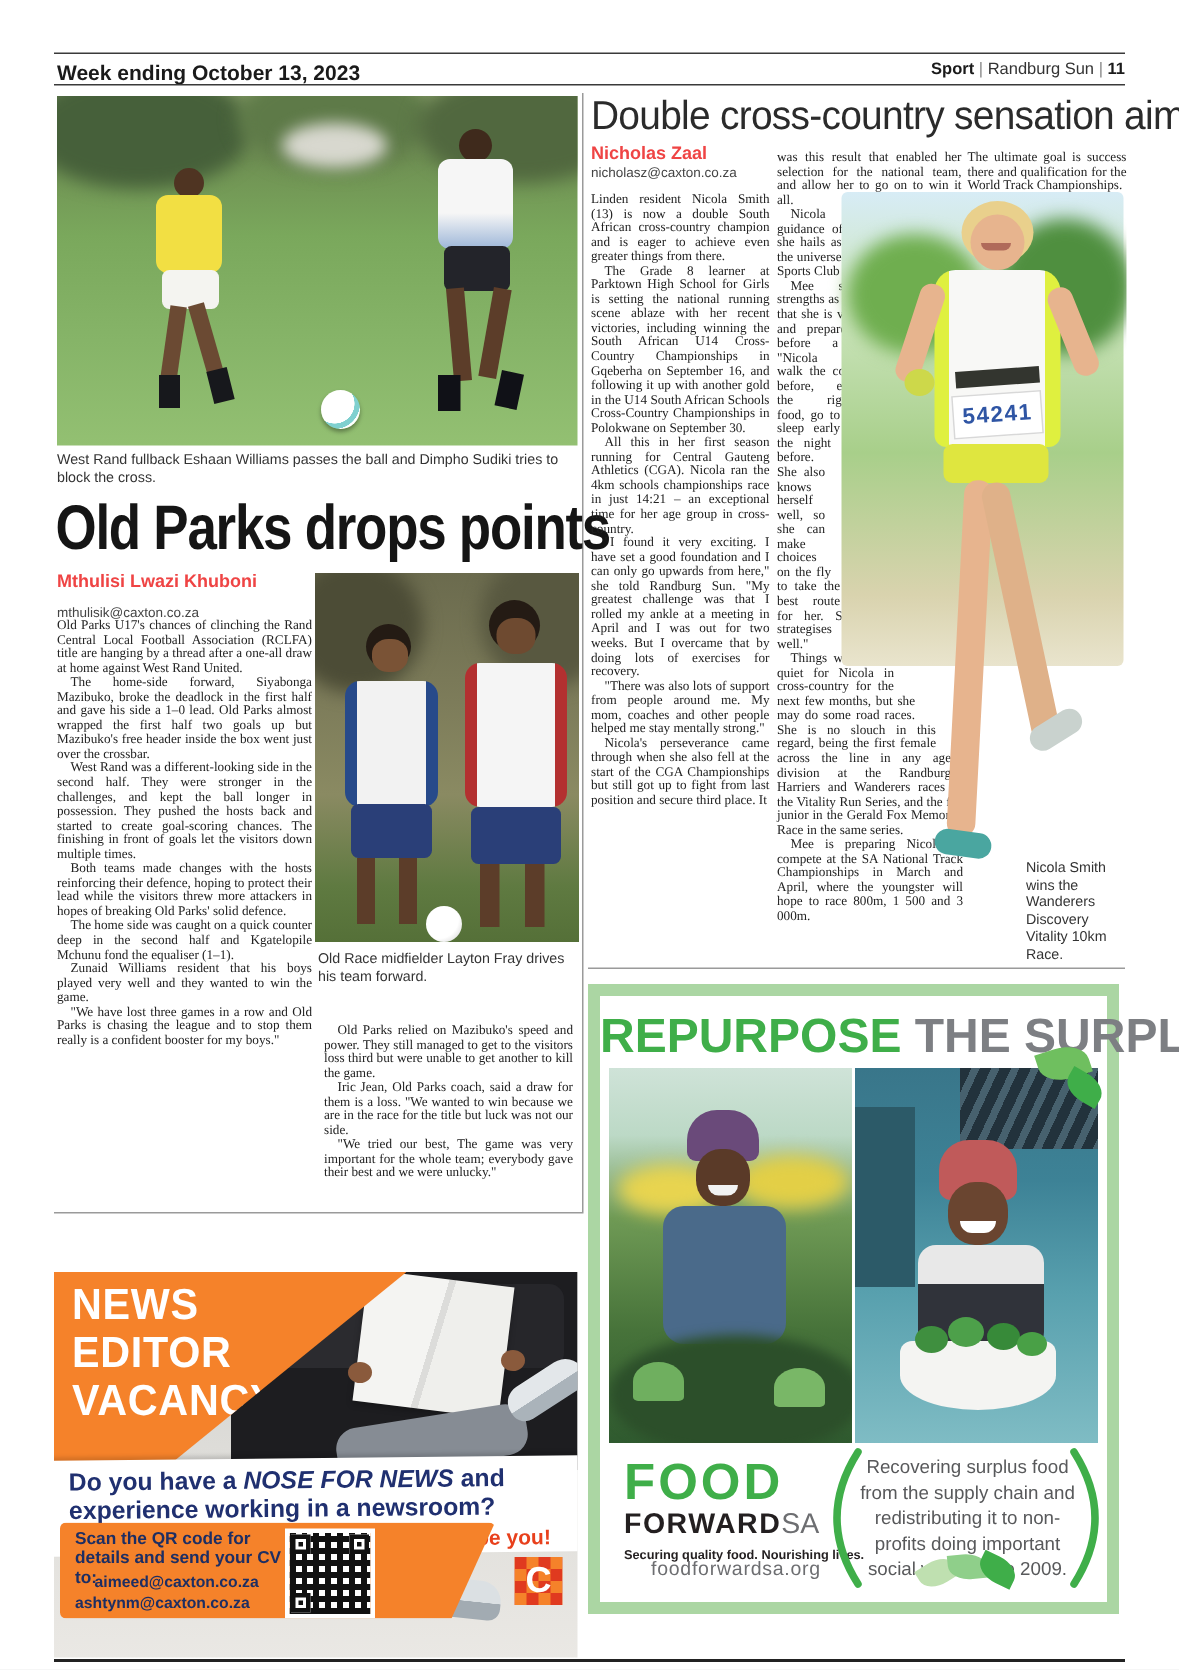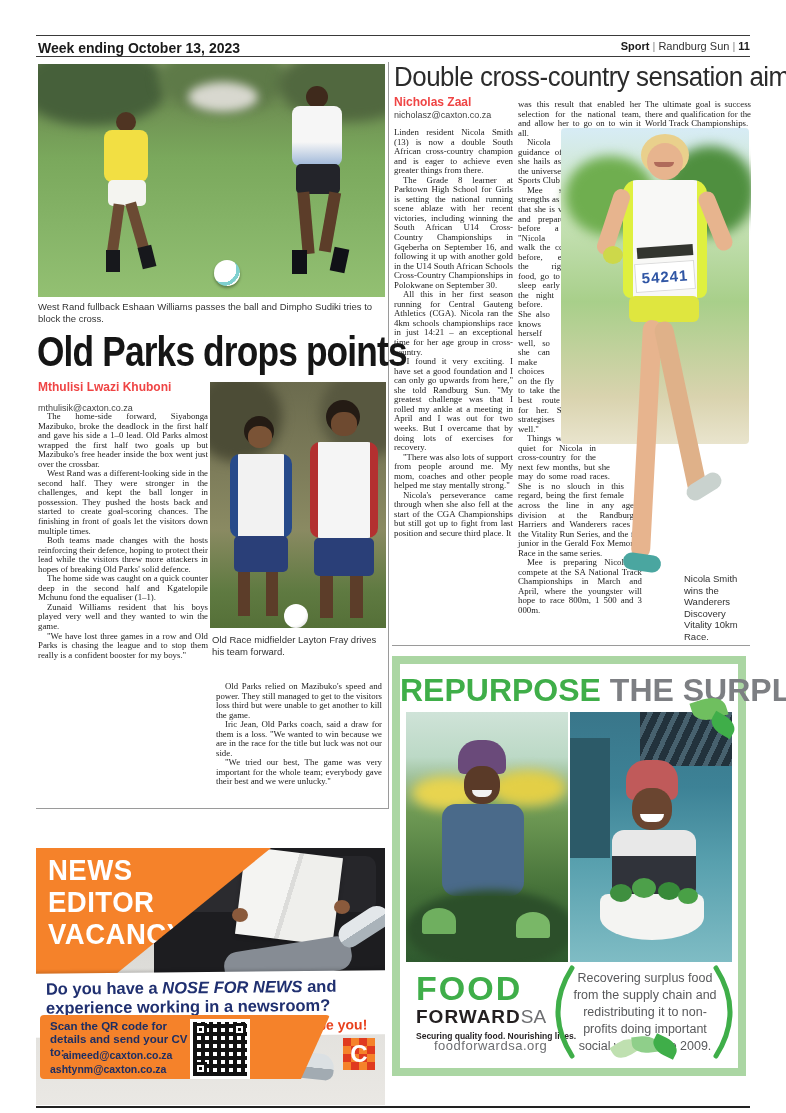--- a/index.html
+++ b/index.html
@@ -97,20 +97,21 @@
 
     <div class="abs" style="left:176px;top:196px;width:26px;height:26px;border-radius:50%;background:radial-gradient(circle at 35% 35%,#ffffff 55%,#7fd0cf 56% 70%,#ffffff 71%);box-shadow:0 2px 3px rgba(0,0,0,.35);"></div>
   </div>
   <div class="abs cap" style="left:38px;top:301px;width:340px;">West Rand fullback Eshaan Williams passes the ball and Dimpho Sudiki tries to block the cross.</div>
 
   <div class="abs headline-1" style="left:37px;top:328px;">Old Parks drops points</div>
   <div class="abs byline-name" style="left:38px;top:381px;">Mthulisi Lwazi Khuboni</div>
   <div class="abs byline-mail" style="left:38px;top:403px;">mthulisik@caxton.co.za</div>
 
   <div class="abs serifcol" style="left:38px;top:412px;width:170px;height:388px;">
+    <p>Old Parks U17's chances of clinching the Rand Central Local Football Association (RCLFA) title are hanging by a thread after a one-all draw at home against West Rand United.</p>
     <p class="ind">The home-side forward, Siyabonga Mazibuko, broke the deadlock in the first half and gave his side a 1–0 lead. Old Parks almost wrapped the first half two goals up but Mazibuko's free header inside the box went just over the crossbar.</p>
     <p class="ind">West Rand was a different-looking side in the second half. They were stronger in the challenges, and kept the ball longer in possession. They pushed the hosts back and started to create goal-scoring chances. The finishing in front of goals let the visitors down multiple times.</p>
     <p class="ind">Both teams made changes with the hosts reinforcing their defence, hoping to protect their lead while the visitors threw more attackers in hopes of breaking Old Parks' solid defence.</p>
     <p class="ind">The home side was caught on a quick counter deep in the second half and Kgatelopile Mchunu fond the equaliser (1–1).</p>
     <p class="ind">Zunaid Williams resident that his boys played very well and they wanted to win the game.</p>
     <p class="ind">"We have lost three games in a row and Old Parks is chasing the league and to stop them really is a confident booster for my boys."</p>
   </div>
 
   <div class="photo" style="left:210px;top:382px;width:176px;height:246px;background:linear-gradient(180deg,#6b6b4e 0%,#7d7c5a 35%,#8a8a62 60%,#5f7a41 85%,#557038 100%);">
     <div class="blob" style="left:-18px;top:-10px;width:90px;height:90px;background:#4c4c36;"></div>

